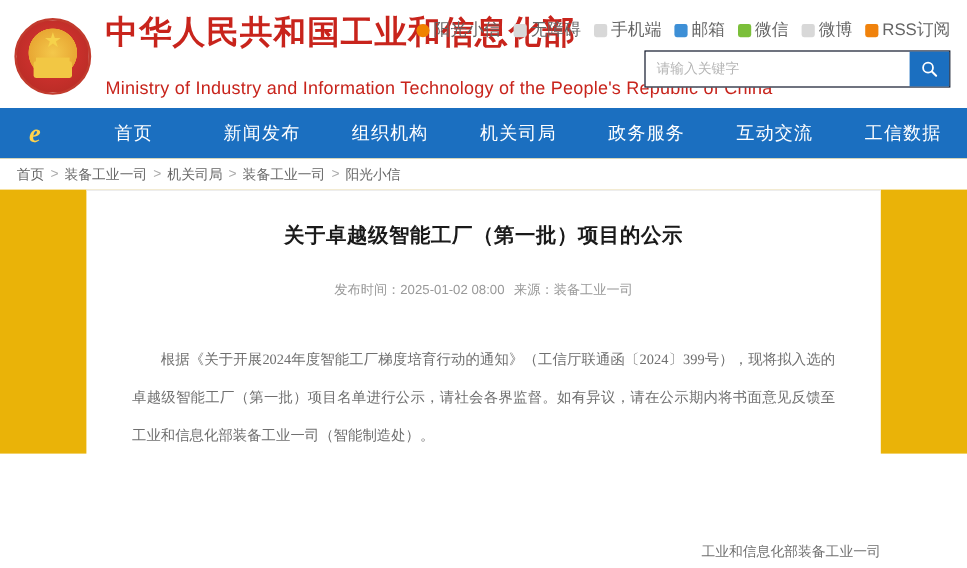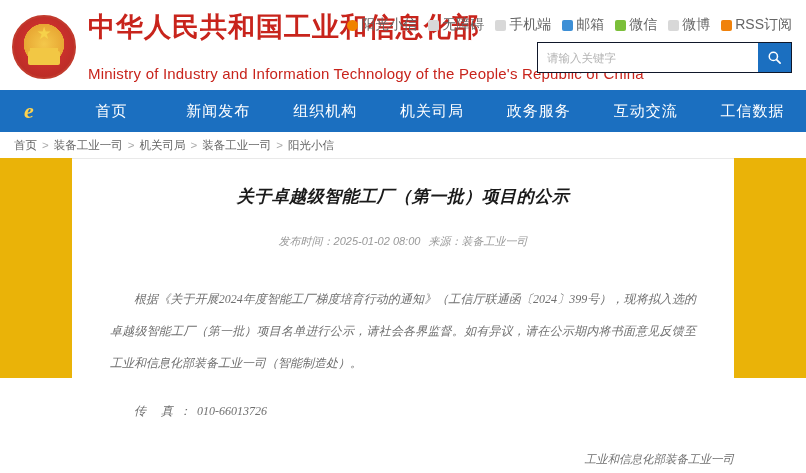--- a/index.html
+++ b/index.html
@@ -173,21 +173,20 @@
   .crumbs .sep { color: #aaa; }
 
   
   .article-wrap {
     margin: 0 72px;
     border-top: 1px solid #e9e9e9;
     padding-top: 26px;
     height: 315px;
     position: relative;
     background: #fff;
-    font-style: italic;
   }
   .art-title {
     text-align: center;
     font-size: 17px;
     font-weight: bold;
     color: #1a1a1a;
     letter-spacing: .5px;
   }
   .art-meta {
     margin-top: 26px;
@@ -307,21 +306,20 @@
     <div class="art-title">关于卓越级智能工厂（第一批）项目的公示</div>
 
     <div class="art-meta">
       <span><span>发布时间：</span><span>2025-01-02 08:00</span></span>
       <span><span>来源：</span><span>装备工业一司</span></span>
     </div>
 
     <div class="art-body">
       <p class="p-indent">根据《关于开展2024年度智能工厂梯度培育行动的通知》（工信厅联通函〔2024〕399号），现将拟入选的卓越级智能工厂（第一批）项目名单进行公示，请社会各界监督。如有异议，请在公示期内将书面意见反馈至工业和信息化部装备工业一司（智能制造处）。</p>
       <div class="gap"></div>
-      <p class="p-indent kv"><span class="k">传    真：</span><span>010-66013726</span></p>
       <div class="gap"></div>
       <p class="p-indent"></p>
     </div>
 
     <div class="art-sign">工业和信息化部装备工业一司</div>
   </div>
 
 </div>
 
 </body></html>

